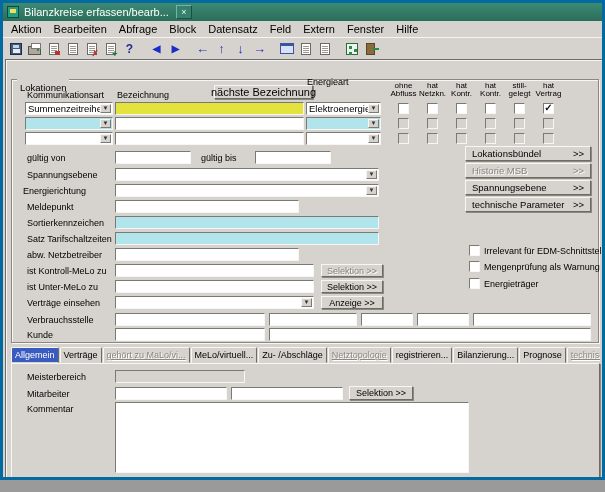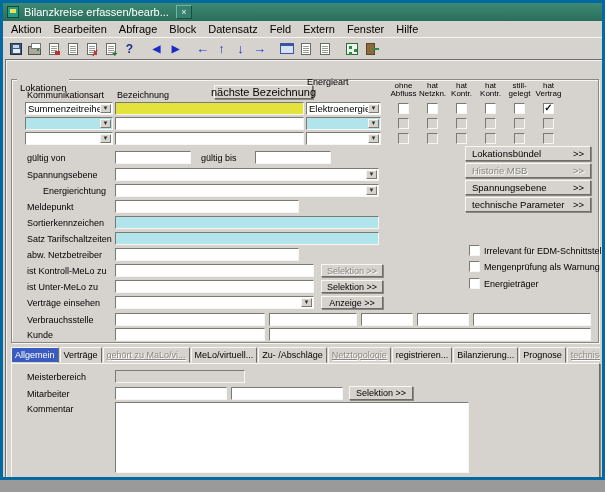--- a/index.html
+++ b/index.html
@@ -288,21 +288,21 @@
   <div class="btn sidebtn" style="left:462px;top:194px;width:126px;height:15px">
     <span>technische Parameter</span>
     <span>&gt;&gt;</span>
   </div>
 
   <span class="lbl" style="left:24px;top:167px">Spannungsebene</span>
   <div class="fld combo" style="left:112px;top:165px;width:264px">
     <span></span>
     <span class="arr">▼</span>
   </div>
-  <span class="lbl" style="left:40px;top:183px">Energierichtung</span>
+  <span class="lbl" style="left:20px;top:183px">Energierichtung</span>
   <div class="fld combo" style="left:112px;top:181px;width:264px">
     <span></span>
     <span class="arr">▼</span>
   </div>
   <span class="lbl" style="left:24px;top:199px">Meldepunkt</span>
   <div class="fld" style="left:112px;top:197px;width:184px"></div>
   <span class="lbl" style="left:24px;top:215px">Sortierkennzeichen</span>
   <div class="fld cyan" style="left:112px;top:213px;width:264px"></div>
   <span class="lbl" style="left:24px;top:231px">Satz Tarifschaltzeiten</span>
   <div class="fld cyan" style="left:112px;top:229px;width:264px"></div>

